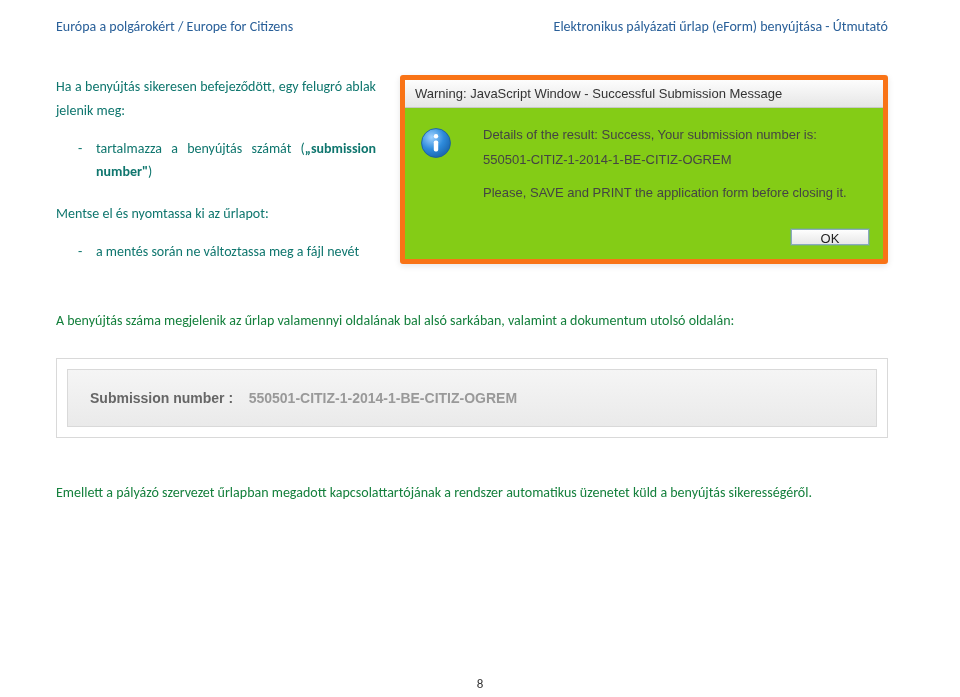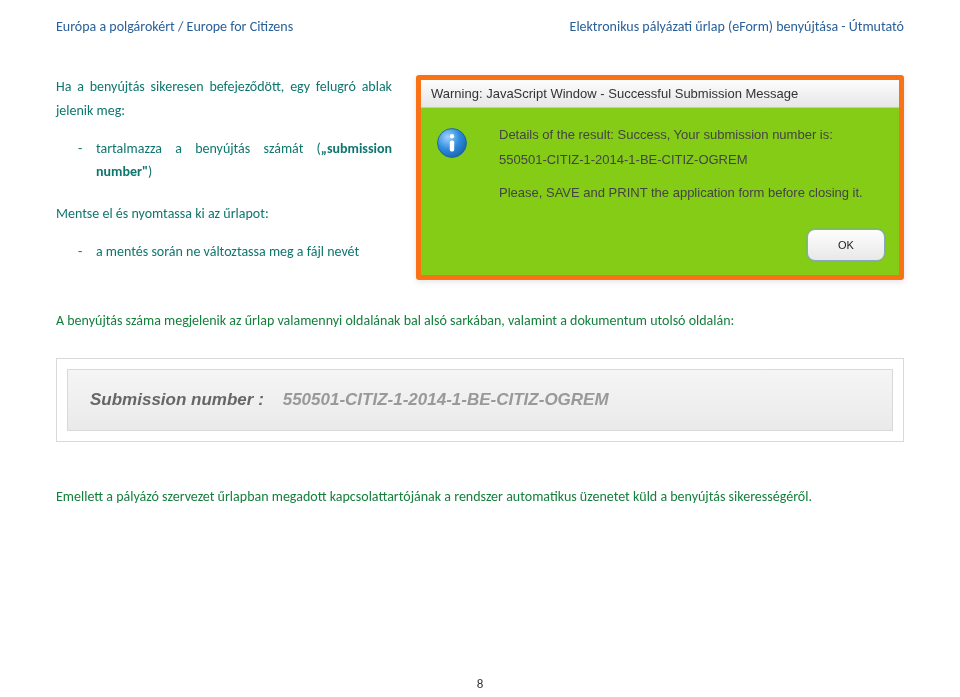--- a/index.html
+++ b/index.html
@@ -6,21 +6,21 @@
     margin: 0;
     padding: 0;
     font-family: Calibri, Arial, sans-serif;
     background: #ffffff;
     width: 960px;
     height: 697px;
     position: relative;
     color: #333;
   }
   .page {
-    padding: 18px 56px 0 56px;
+    padding: 18px 72px 0 56px;
   }
   .header-row {
     display: flex;
     justify-content: space-between;
     font-size: 14px;
     color: #2a6099;
     margin-bottom: 40px;
   }
   .main-row {
     display: flex;
@@ -85,50 +85,49 @@
   .info-icon svg { width: 34px; height: 34px; }
   .dlg-text { flex: 1; }
   .dlg-text p { margin: 0 0 6px 0; line-height: 1.45; }
   .dlg-foot {
     display: flex;
     justify-content: flex-end;
     padding: 10px 14px 14px 14px;
   }
   .ok-btn {
     min-width: 78px;
-    height: 32px;
+    height: 16px;
     background: linear-gradient(#fefefe,#e8e8e8);
     border: 1px solid #8aa9c0;
-    border-radius: 8px;
-    font-size: 11px;
+    border-radius: 0;
+    font-size: 13px;
     font-family: "Segoe UI", Arial, sans-serif;
     color: #222;
     box-shadow: 0 0 0 1px rgba(100,160,220,0.3);
     cursor: pointer;
   }
   .below-text {
     margin-top: 28px;
     font-size: 14px;
     color: #15803d;
     line-height: 1.6;
   }
   .sub-banner-frame {
     margin: 26px 0 0 0;
     border: 1px solid #d9d9d9;
     padding: 10px 10px;
   }
   .sub-banner {
     background: linear-gradient(#f5f5f5,#eaeaea);
     border: 1px solid #d9d9d9;
     padding: 20px 22px;
-    font-size: 17px;
+    font-size: 14px;
     font-family: "Segoe UI", Arial, sans-serif;
     color: #888;
     font-weight: bold;
-    font-style: italic;
   }
   .sub-banner .label { color:#666; }
   .sub-banner .value { color:#999; font-weight: 600; }
   .footer-page-num {
     position: absolute;
     bottom: 6px;
     left: 0;
     width: 100%;
     text-align: center;
     font-size: 13px;

